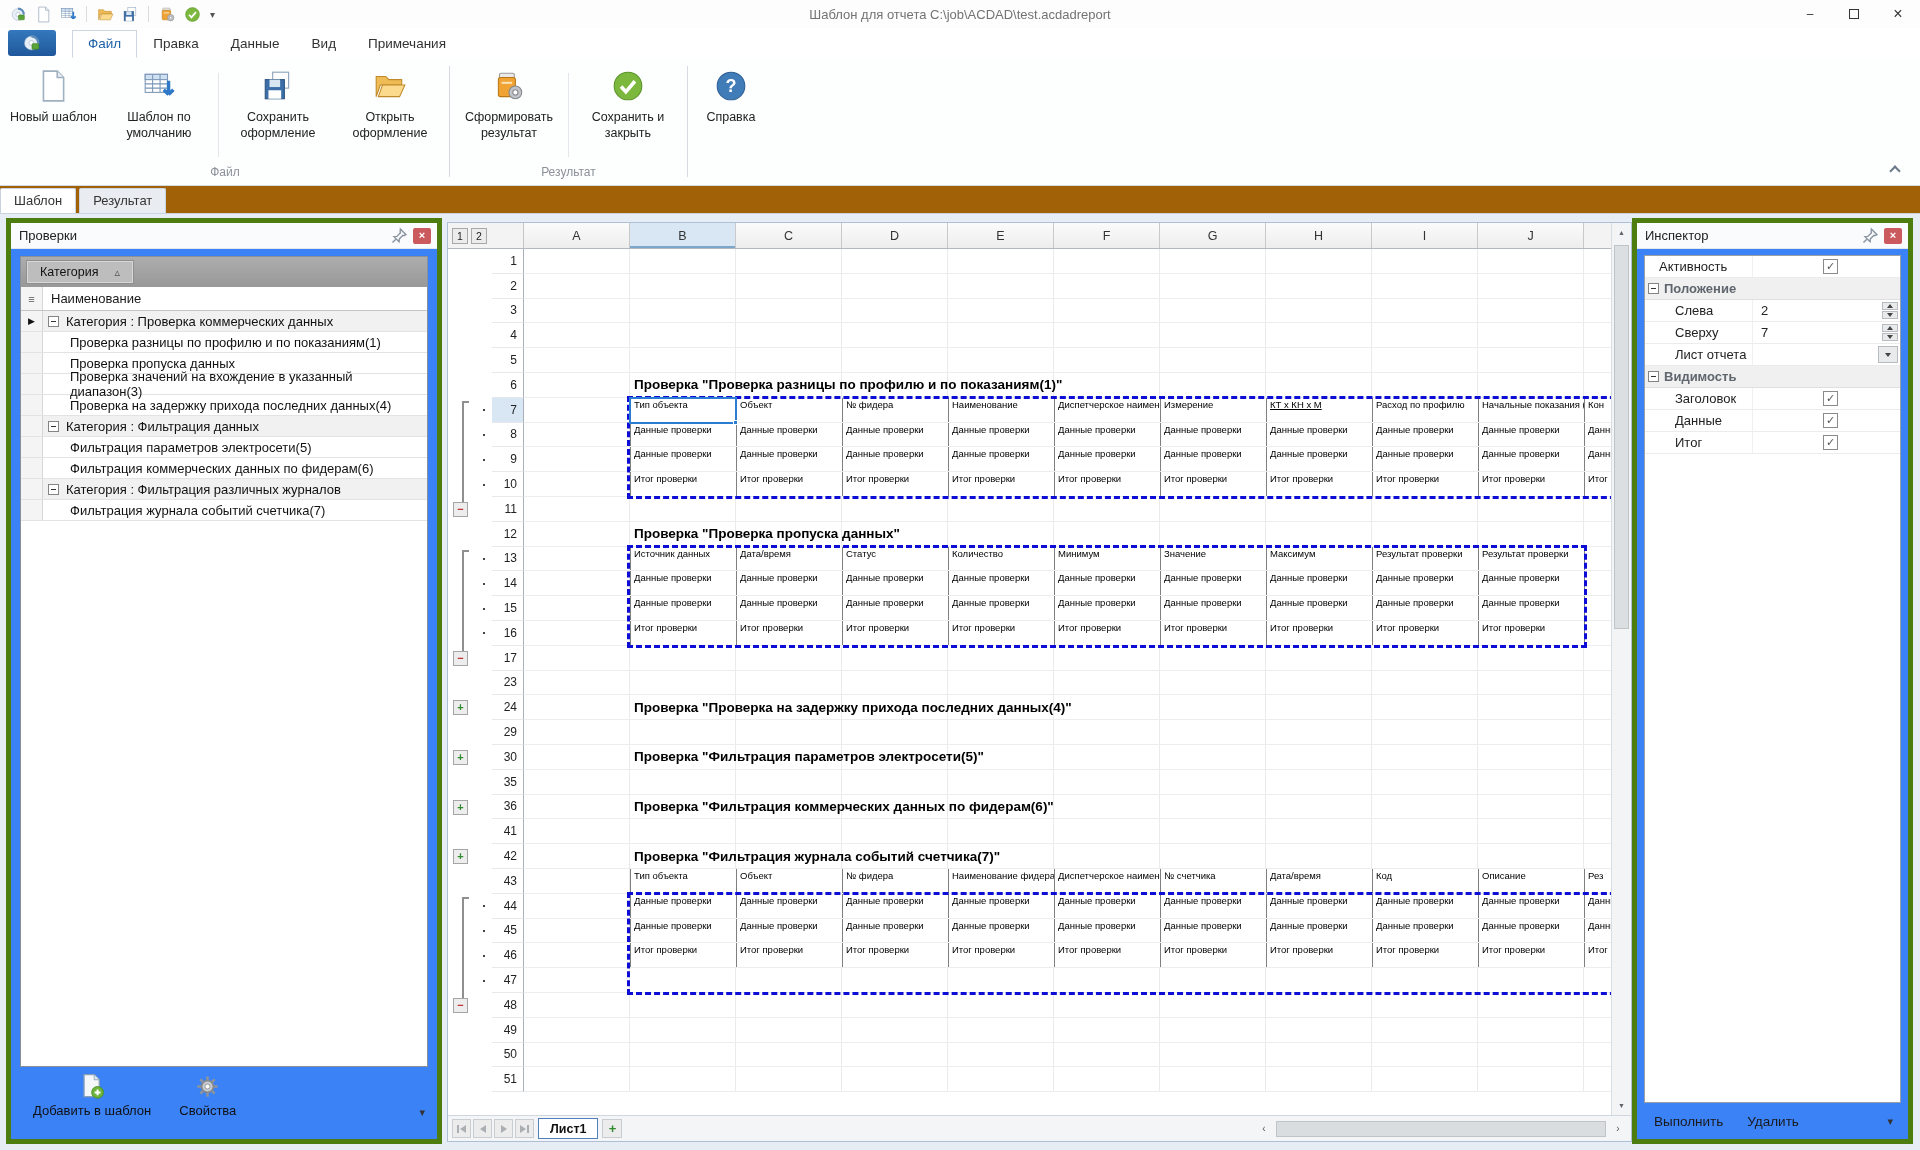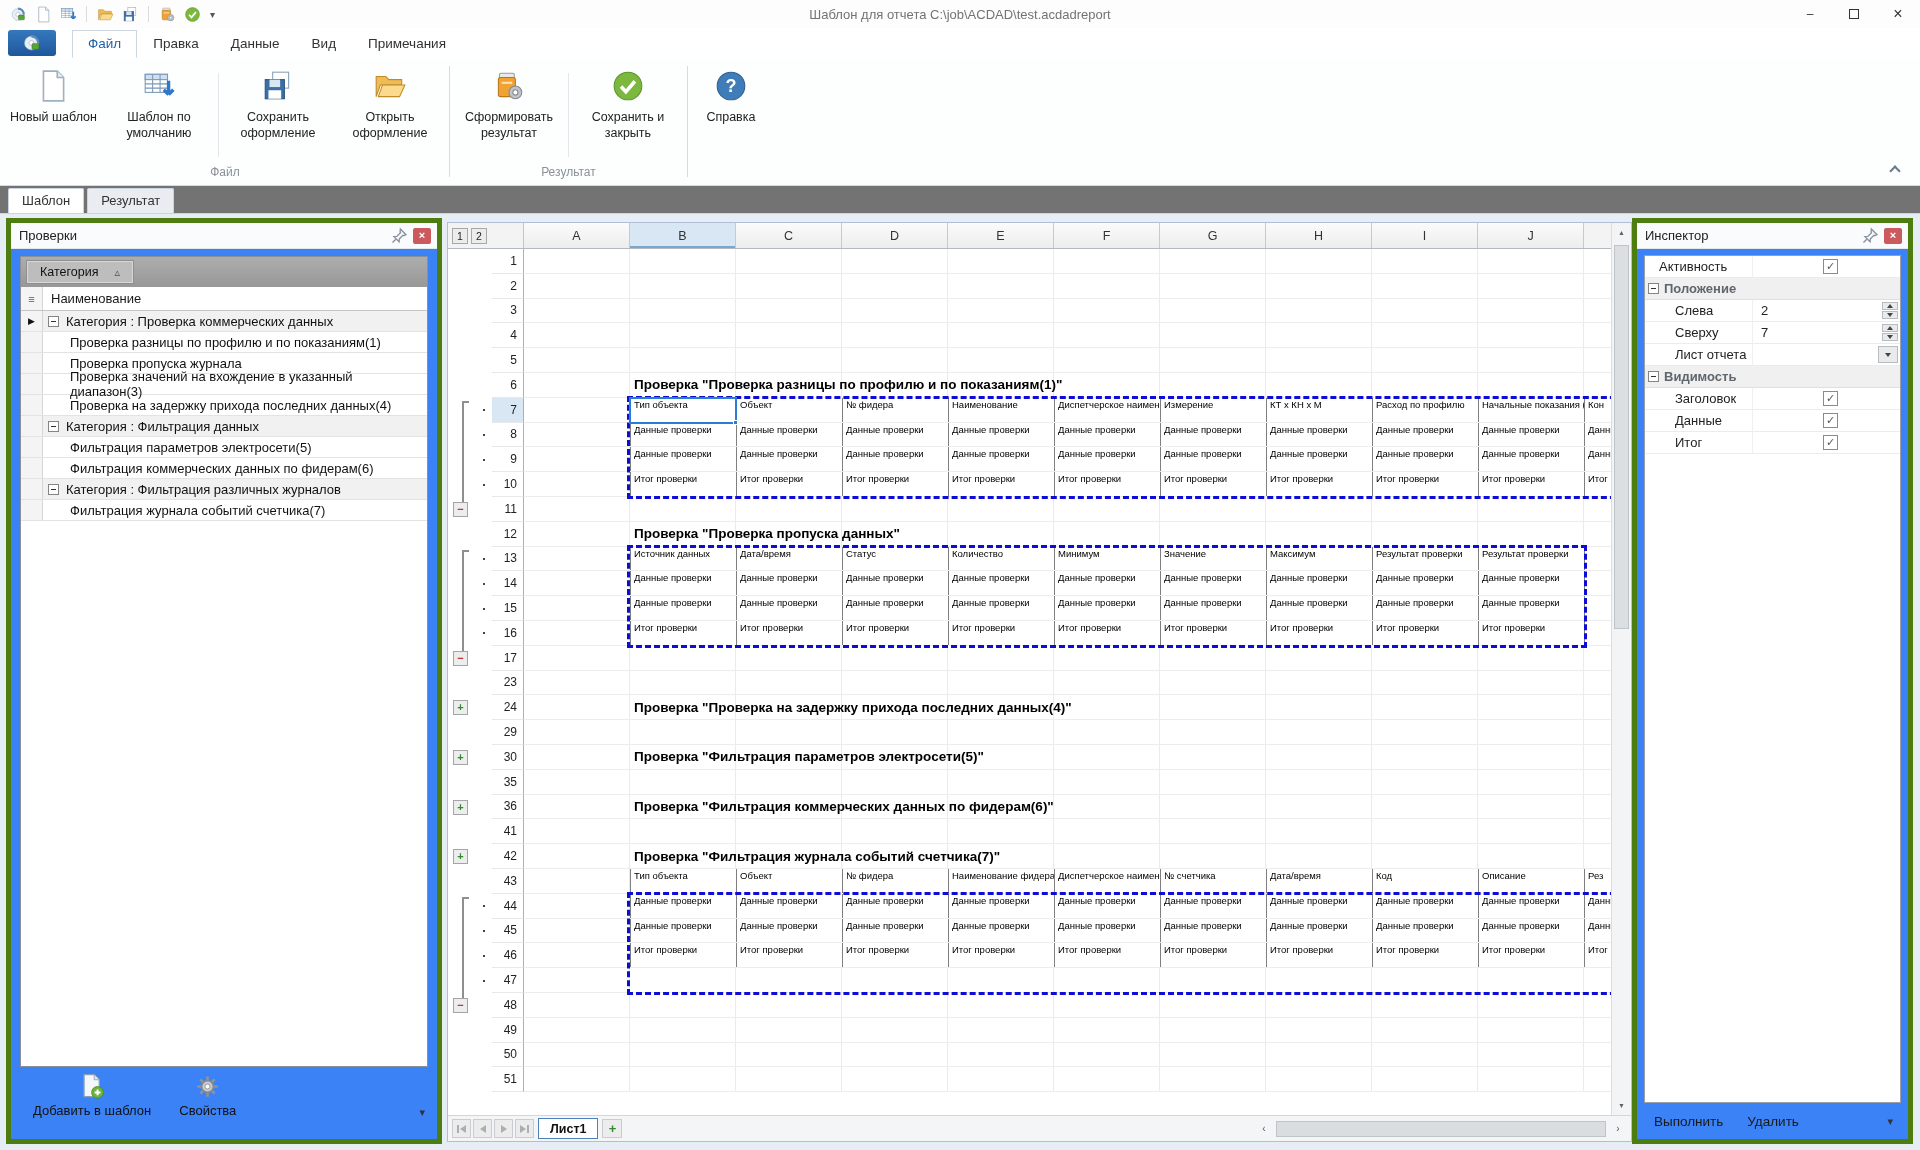--- a/index.html
+++ b/index.html
@@ -32,21 +32,21 @@
   .rbtn{max-width:112px;min-width:80px;padding:3px 6px;display:flex;flex-direction:column;align-items:center;font-size:12.5px;color:#222;text-align:center;line-height:1.3}
   .rbtn .ric{width:34px;height:34px;margin:3px 0 6px}
   .rbtn .ric svg{width:34px;height:34px}
   .rgroup-label{height:20px;text-align:center;color:#8b9199;font-size:12px}
   .rsep{width:1px;background:#e3e7eb;margin:10px 3px 8px;align-self:stretch}
   .rgsep{width:1px;background:#d6dbe1;margin:8px 3px}
   .ribbon-collapse{position:absolute;right:18px;bottom:10px;width:14px;height:12px;display:flex;align-items:center;justify-content:center}
   .chev{width:8px;height:8px;border-top:2px solid #6a7config0;border-top:2px solid #6a7a8a;border-left:2px solid #6a7a8a;transform:rotate(45deg);margin-top:4px}
 
   
-  .doctabs{height:28px;background:#737373;display:flex;align-items:flex-end;padding-left:8px;border-bottom:1px solid #c9d4e0}
+  .doctabs{height:28px;background:#a16207;display:flex;align-items:flex-end;padding-left:0;border-bottom:1px solid #c9d4e0}
   .dtab{padding:4px 13px 5px;font-size:13px;border:1px solid #c9d4e0;border-bottom:none;background:#e9edf1;color:#333;border-radius:2px 2px 0 0;margin-right:3px}
   .dtab.active{background:#fff}
 
   
   .main{position:absolute;left:0;top:214px;width:1920px;height:936px;background:#e6edf5}
   .panel{position:absolute;background:#3b82f6;border:5px solid #4d7c0f}
   .phead{height:26px;display:flex;align-items:center;padding:0 6px 0 8px;font-size:13px;color:#222;background:#fafbfc;border-bottom:1px solid #e2e8ee}
   .phead .sp{flex:1}
   .pin-btn{width:18px;height:18px;display:flex;align-items:center;justify-content:center}
   .x-btn{width:18px;height:16px;background:#ca5a5e;color:#fff;border-radius:2px;font-size:11px;font-weight:bold;display:flex;align-items:center;justify-content:center;margin-left:5px;line-height:1}
@@ -346,21 +346,21 @@
             <div class="selcol"></div>
             <div class="tbody">
               <span class="item-ind"></span>
               <span>Проверка разницы по профилю и по показаниям(1)</span>
             </div>
           </div>
           <div class="trow ">
             <div class="selcol"></div>
             <div class="tbody">
               <span class="item-ind"></span>
-              <span>Проверка пропуска журнала</span>
+              <span>Проверка пропуска данных</span>
             </div>
           </div>
           <div class="trow ">
             <div class="selcol"></div>
             <div class="tbody">
               <span class="item-ind"></span>
               <span>Проверка значений на вхождение в указанный диапазон(3)</span>
             </div>
           </div>
           <div class="trow ">
@@ -486,21 +486,21 @@
             <div class="grow">
               <div class="gut"></div>
               <div class="gnum sel">7</div>
               <div class="gcanvas">
                 <div class="tcell" style="left: 106px;">Тип объекта</div>
                 <div class="tcell" style="left: 212px;">Объект</div>
                 <div class="tcell" style="left: 318px;">№ фидера</div>
                 <div class="tcell" style="left: 424px;">Наименование</div>
                 <div class="tcell" style="left: 530px;">Диспетчерское наименование</div>
                 <div class="tcell" style="left: 636px;">Измерение</div>
-                <div class="tcell" style="left: 742px;">КТ х КН х М</div>
+                <div class="tcell" style="left: 742px; text-decoration: underline;">КТ х КН х М</div>
                 <div class="tcell" style="left: 848px;">Расход по профилю</div>
                 <div class="tcell" style="left: 954px;">Начальные показания (ак</div>
                 <div class="tcell" style="left: 1060px;">Кон</div>
               </div>
             </div>
             <div class="grow">
               <div class="gut"></div>
               <div class="gnum">8</div>
               <div class="gcanvas">
                 <div class="tcell" style="left: 106px;">Данные проверки</div>

